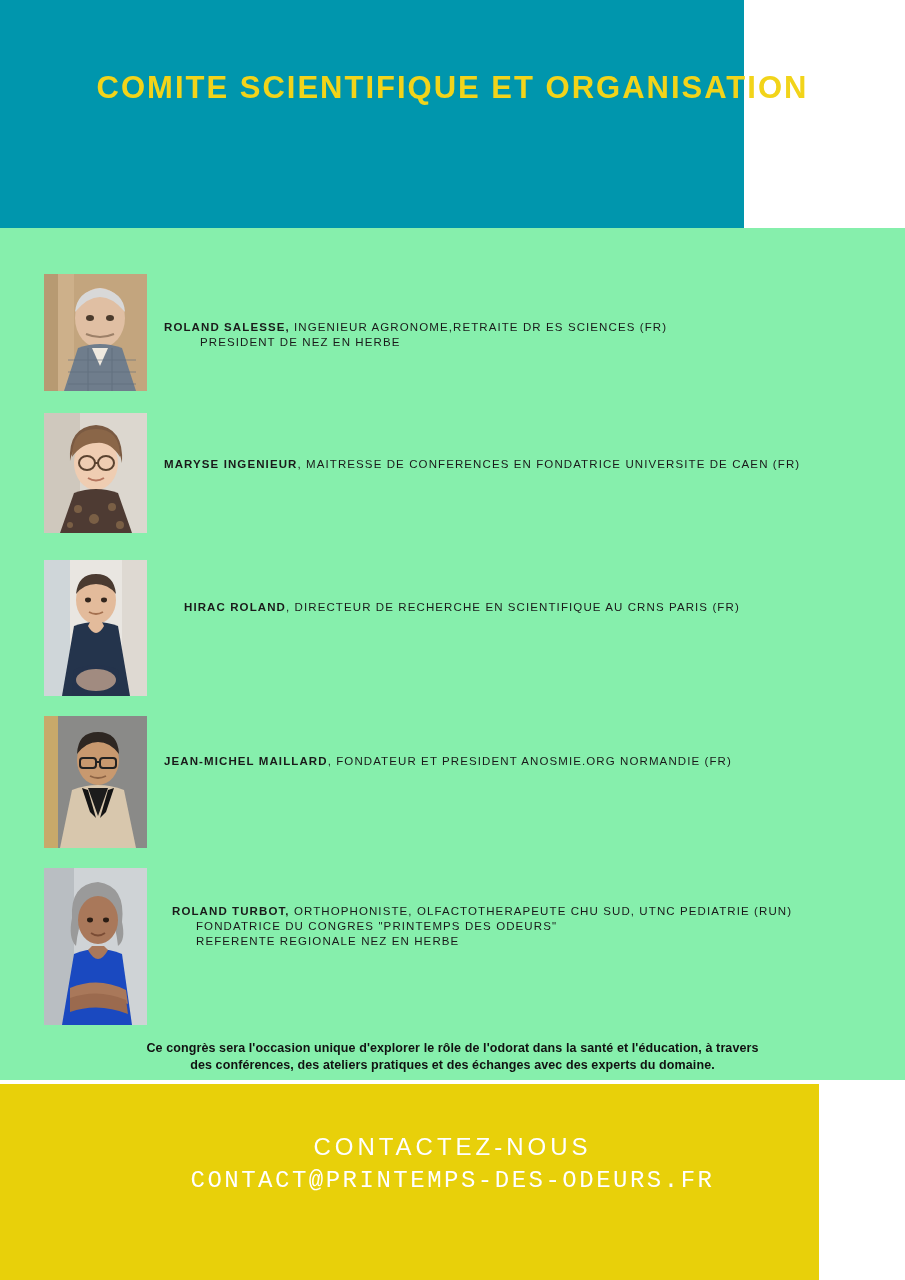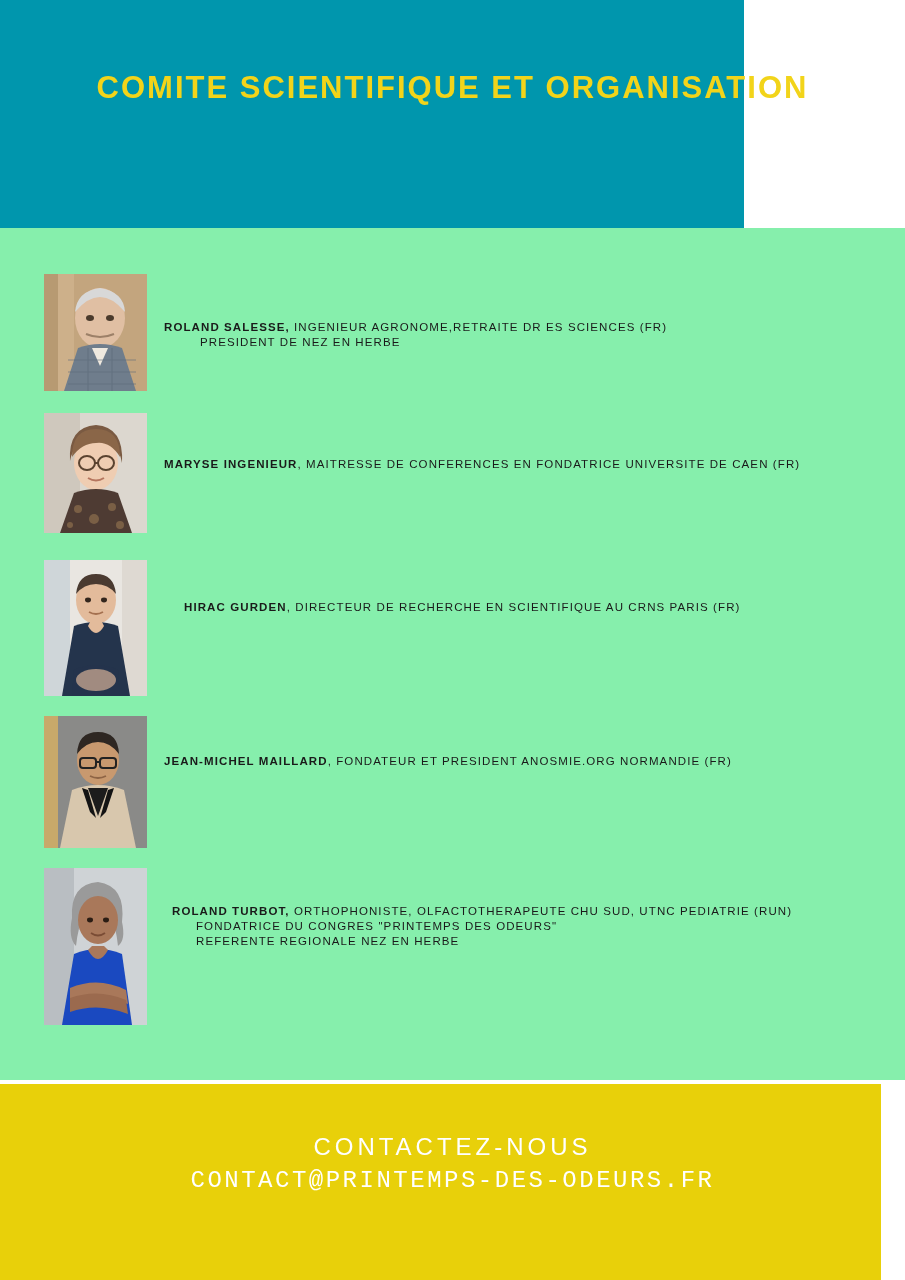--- a/index.html
+++ b/index.html
@@ -114,21 +114,21 @@
     color: #111111;
     line-height: 17px;
     letter-spacing: 0.1px;
   }
 
   
   .footer {
     position: absolute;
     left: 0;
     top: 1084px;
-    width: 881px;
+    width: 819px;
     height: 196px;
     background: #e8d00a;
   }
   .footer-inner {
     position: absolute;
     left: 0;
     top: 46px;
     width: 905px;
     text-align: center;
   }
@@ -221,21 +221,21 @@
         <ellipse cx="44" cy="40" rx="3" ry="2.4" fill="#33261d"></ellipse>
         <ellipse cx="60" cy="40" rx="3" ry="2.4" fill="#33261d"></ellipse>
         <path d="M45 52 Q52 56 59 52" stroke="#a4704f" stroke-width="1.8" fill="none"></path>
         <path d="M30 66 Q52 58 74 66 L86 136 L18 136 Z" fill="#24344c"></path>
         <path d="M44 66 Q52 80 60 66 L58 62 L46 62 Z" fill="#e3bb9b"></path>
         <ellipse cx="52" cy="120" rx="20" ry="11" fill="#e3bb9b"></ellipse>
         <path d="M30 110 Q52 100 74 110 L76 136 L28 136 Z" fill="#24344c" opacity="0.35"></path>
       </svg>
     </div>
     <div class="person-text">
-      <div class="line indent3"><b>HIRAC GURDEN</b><span>, DIRECTEUR DE RECHERCHE EN SCIENTIFIQUE AU CRNS PARIS (FR)</span></div>
+      <div class="line indent3"><b>HIRAC ROLAND</b><span>, DIRECTEUR DE RECHERCHE EN SCIENTIFIQUE AU CRNS PARIS (FR)</span></div>
     </div>
   </div>
 
   <div class="person" id="p3">
     <div class="photo">
       <svg width="103" height="132" viewBox="0 0 103 132">
         <rect x="0" y="0" width="103" height="132" fill="#8a8a88"></rect>
         <rect x="0" y="0" width="14" height="132" fill="#c8a96a"></rect>
         <ellipse cx="54" cy="44" rx="21" ry="25" fill="#c8996f"></ellipse>
         <path d="M33 38 Q34 16 54 16 Q74 16 75 38 Q66 26 54 26 Q42 26 33 38 Z" fill="#2e2722"></path>
@@ -271,20 +271,22 @@
       </svg>
     </div>
     <div class="person-text">
       <div class="line"><b>ROLAND TURBOT,</b><span> ORTHOPHONISTE, OLFACTOTHERAPEUTE CHU SUD, UTNC PEDIATRIE (RUN)</span></div>
       <div class="line indent2">FONDATRICE DU CONGRES "PRINTEMPS DES ODEURS"</div>
       <div class="line indent2">REFERENTE REGIONALE NEZ EN HERBE</div>
     </div>
   </div>
 
   <div class="closing">
+    <div>Ce congrès sera l'occasion unique d'explorer le rôle de l'odorat dans la santé et l'éducation, à travers</div>
+    <div>des conférences, des ateliers pratiques et des échanges avec des experts du domaine.</div>
   </div>
 
 </div>
 
 <div class="footer">
   <div class="footer-inner">
     <div class="footer-line1">CONTACTEZ-NOUS</div>
     <div class="footer-line2">CONTACT@PRINTEMPS-DES-ODEURS.FR</div>
   </div>
 </div>

